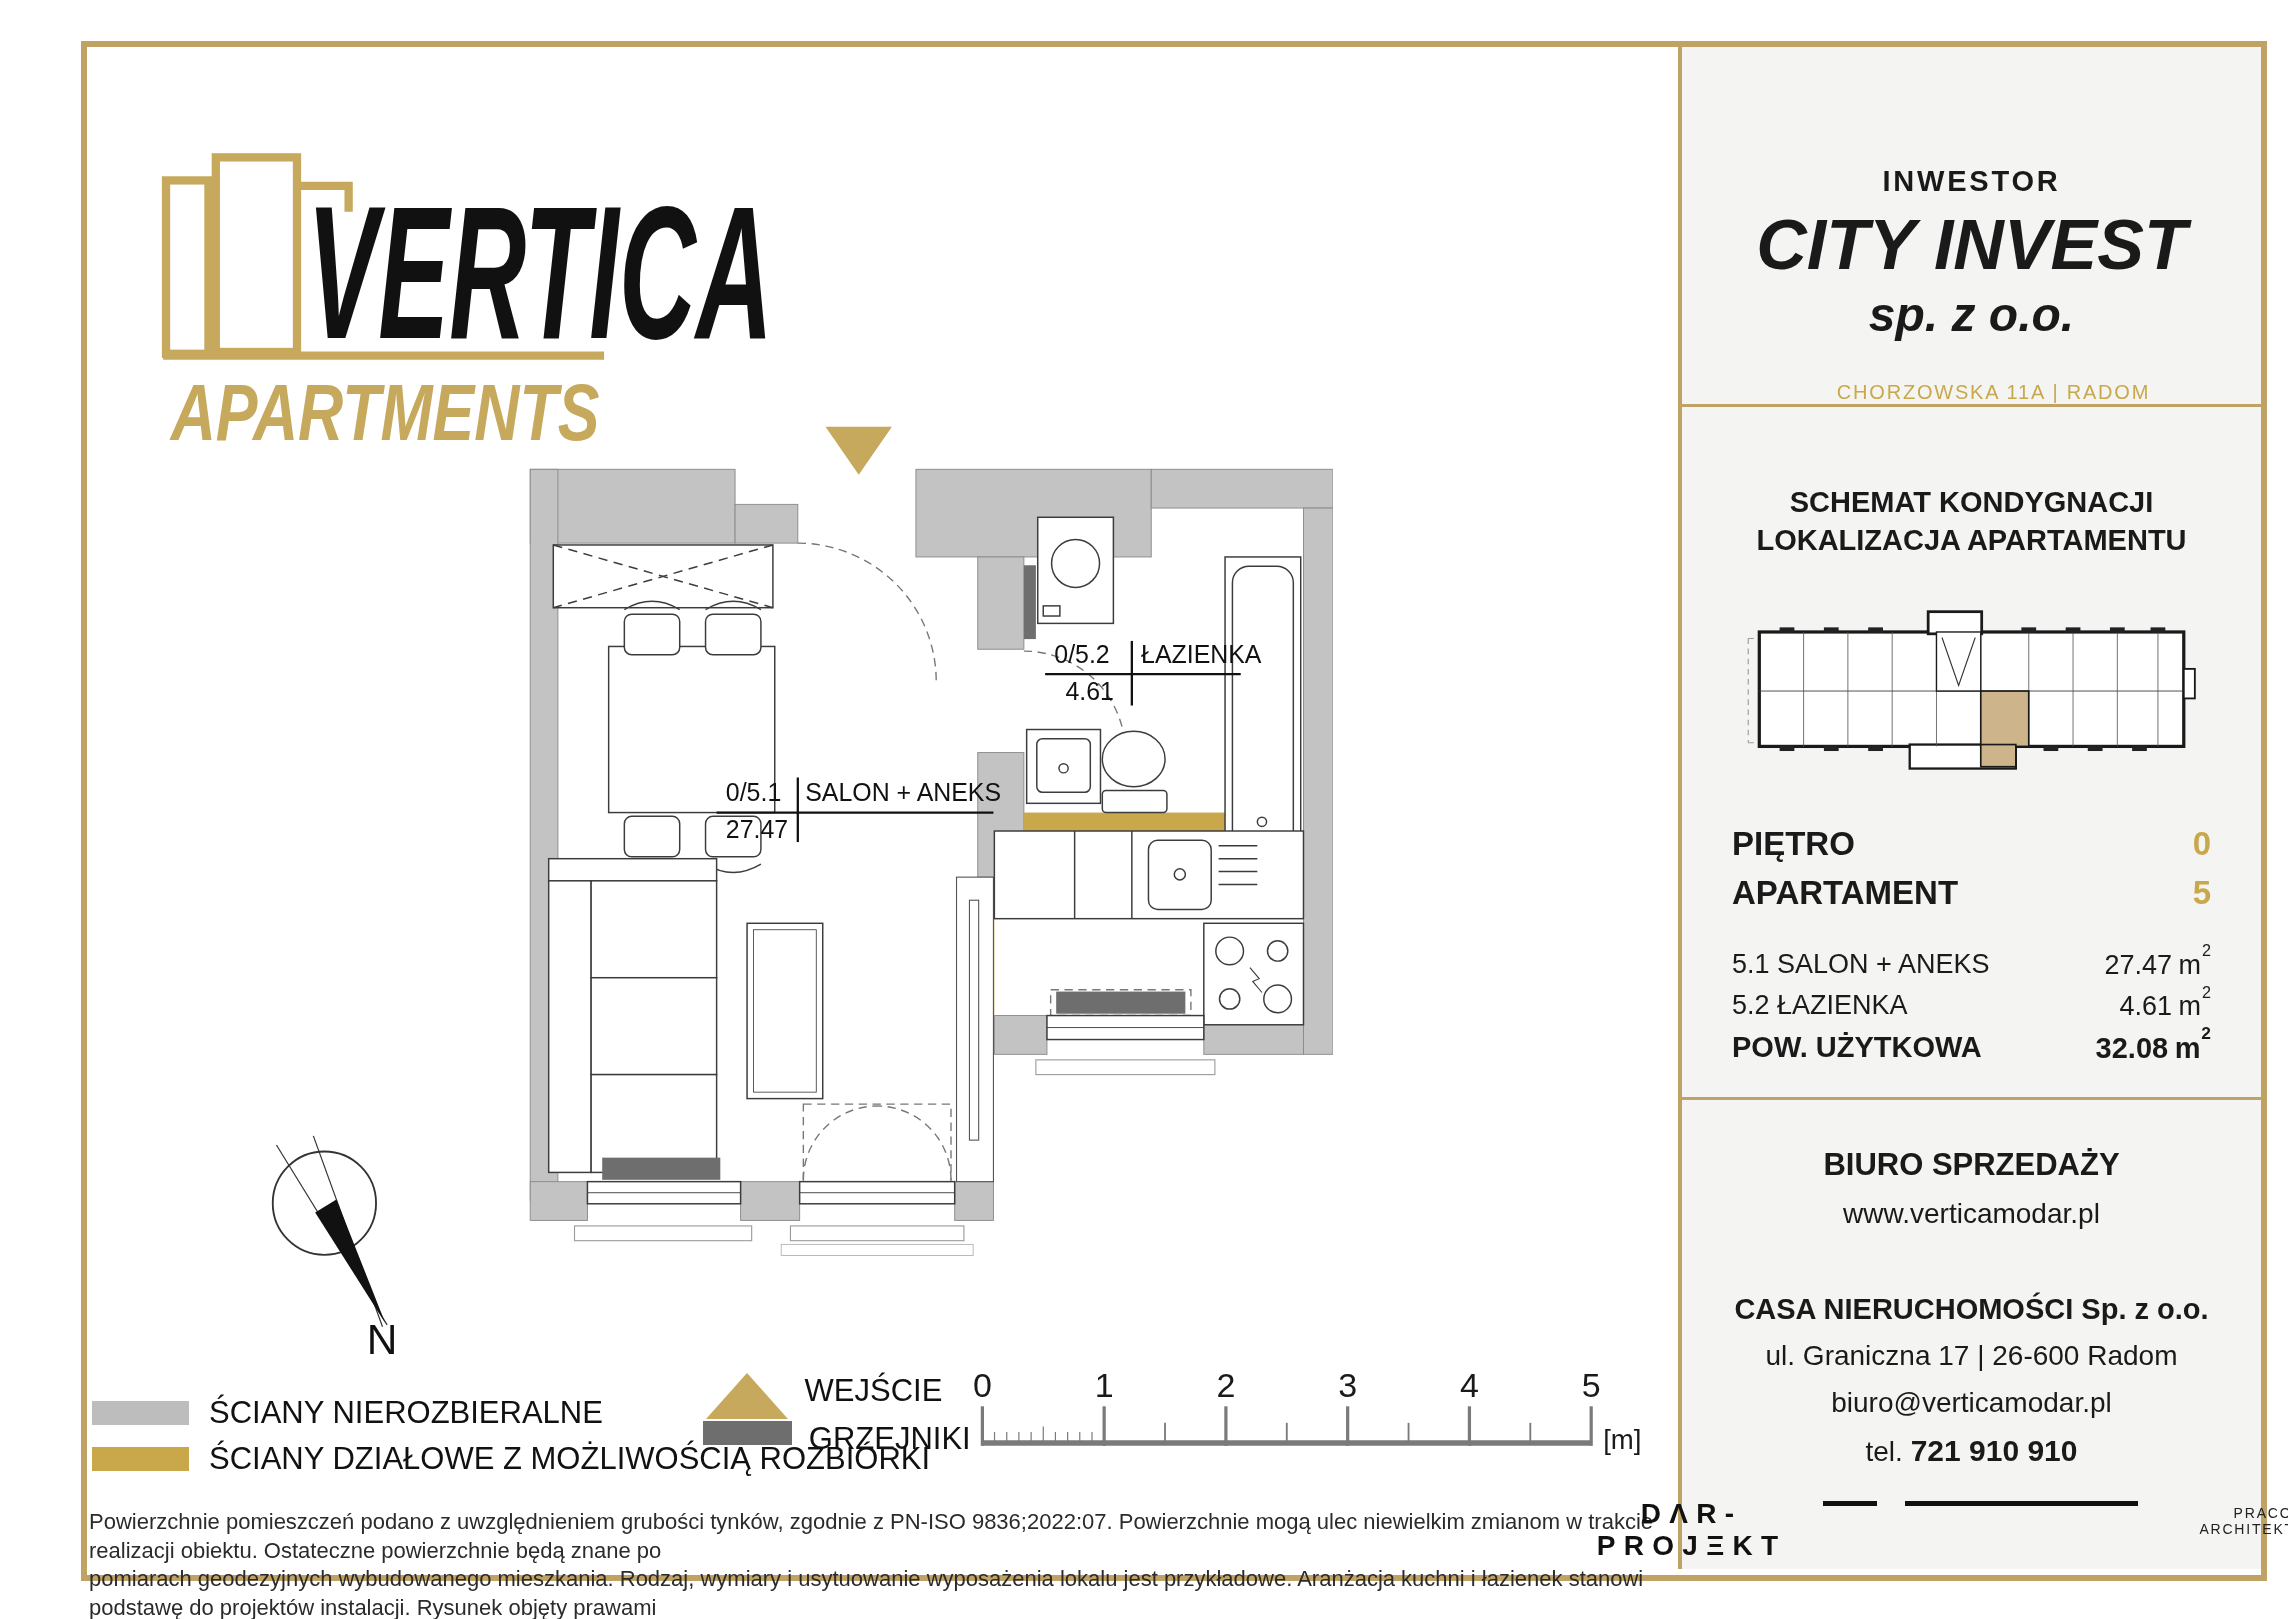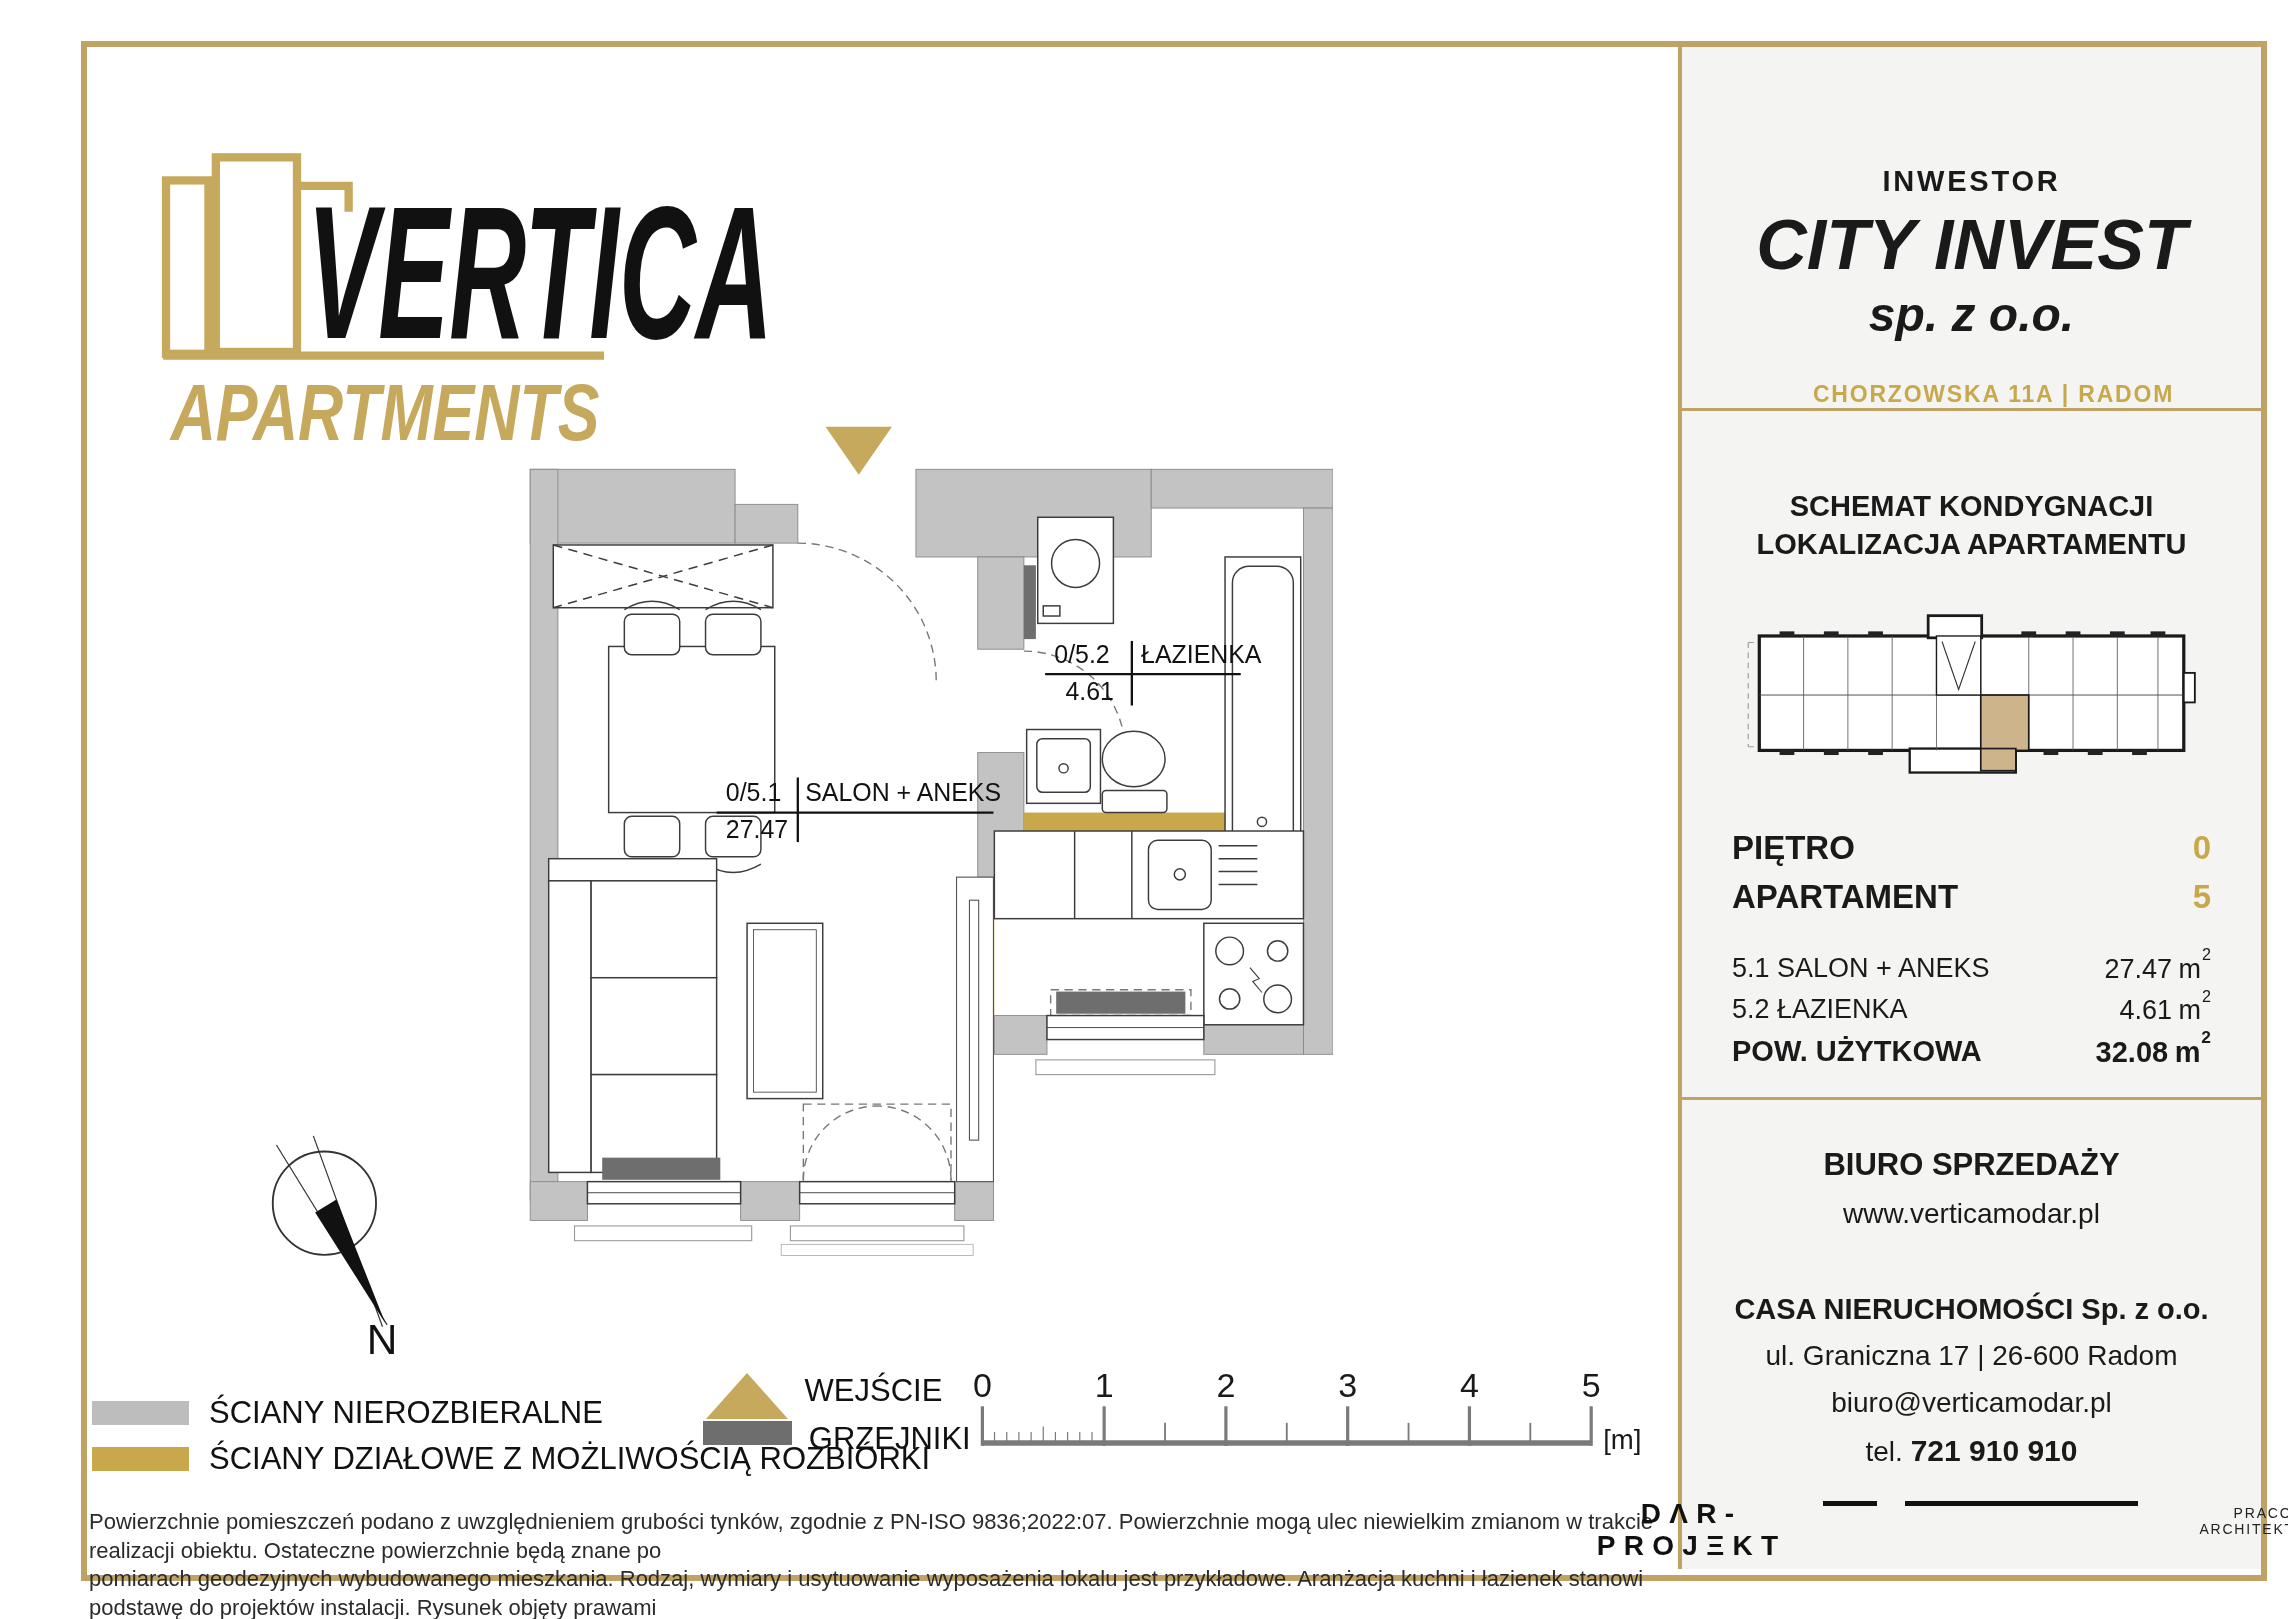--- a/index.html
+++ b/index.html
@@ -9,21 +9,21 @@
          border:6.5px solid #bfa264;box-sizing:content-box;}
   
   .panel{position:absolute;left:1678px;top:47px;width:579px;height:1522px;
          background:#f4f4f2;border-left:4.6px solid #bfa264;display:flex;flex-direction:column;}
   .panel .sec1{height:377px;border-bottom:3.7px solid #bfa264;text-align:center;}
   .panel .sec2{height:772px;border-bottom:3.7px solid #bfa264;text-align:center;}
   .panel .sec3{flex:1;text-align:center;}
   .inwestor-heading{margin-top:118px;font-size:29px;font-weight:bold;letter-spacing:2.8px;}
   .investor-name{margin-top:7.4px;font-size:70px;font-weight:bold;font-style:italic;letter-spacing:0px;}
   .investor-suffix{margin-top:1.8px;font-size:48px;font-weight:bold;font-style:italic;}
-  .investor-address{margin-top:39px;font-size:23px;font-weight:bold;color:#c9a84c;letter-spacing:1.8px;padding-left:44px;}
+  .investor-address{margin-top:39px;font-size:20px;font-weight:normal;color:#c9a84c;letter-spacing:1.8px;padding-left:44px;}
   .schemat-title{margin-top:76px;font-size:29px;font-weight:bold;line-height:1.32;}
   .bldg-svg{display:block;margin:46px auto 0;}
   .stats{margin:48px 50px 0;}
   .stat-row{display:flex;justify-content:space-between;font-size:33px;font-weight:bold;margin-bottom:11px;}
   .stat-val{color:#c9a84c;}
   .rooms{margin:37px 50px 0;}
   .room-row{display:flex;justify-content:space-between;font-size:27px;margin-bottom:9.2px;}
   .room-row.total{font-weight:bold;font-size:29px;}
   .unit{margin-left:6.5px;}
   sup.sq{font-size:60%;position:relative;top:-0.45em;margin-left:0.9px;}

